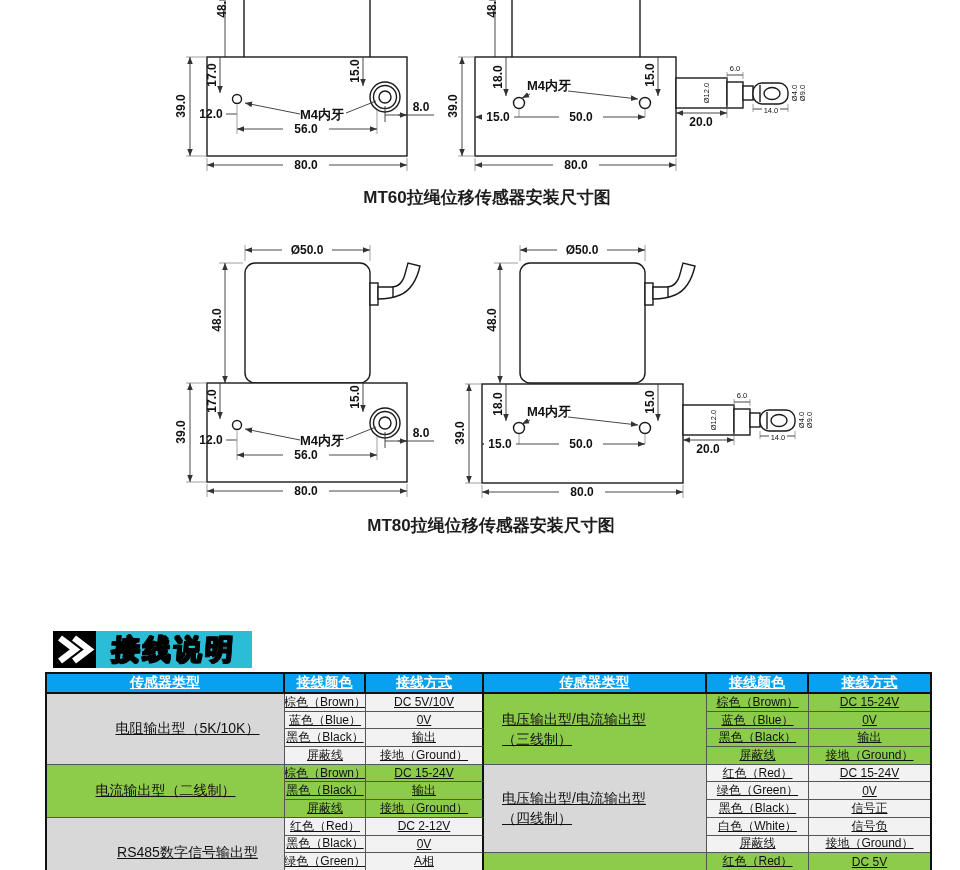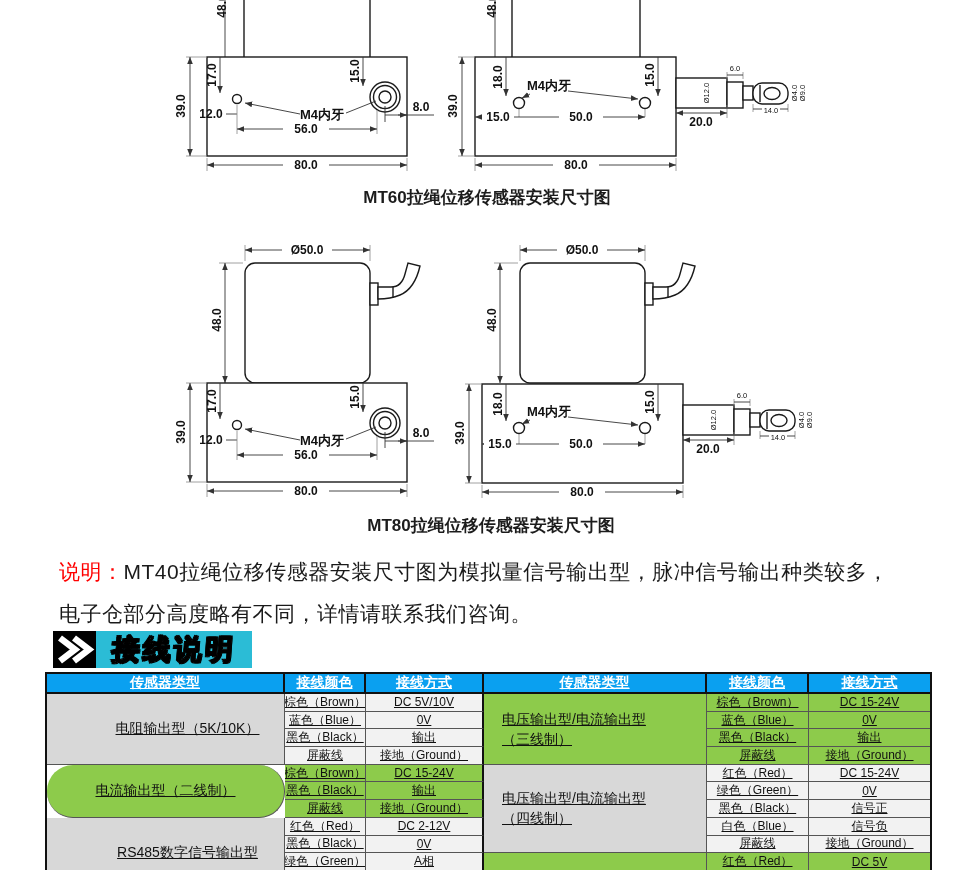--- a/index.html
+++ b/index.html
@@ -314,24 +314,20 @@
         </g>
       <line class="ext" x1="734" y1="432" x2="734" y2="445"></line>
       <line class="dl" x1="683" y1="440" x2="734" y2="440" marker-start="url(#ar)" marker-end="url(#ar)"></line>
       <text class="dim" x="708" y="453" text-anchor="middle">20.0</text>
     </g>
   </svg>
 
   <div class="caption" style="top:186px;">MT60拉绳位移传感器安装尺寸图</div>
   <div class="caption" style="top:514px;left:11px;">MT80拉绳位移传感器安装尺寸图</div>
 
-  <div class="note">
-    <div><span class="note-label">说明：</span><span>MT40拉绳位移传感器安装尺寸图为模拟量信号输出型，脉冲信号输出种类较多，</span></div>
-    <div>电子仓部分高度略有不同，详情请联系我们咨询。</div>
-  </div>
 
   <div class="banner">
     <div class="banner-black">
       <svg width="43" height="37" viewBox="0 0 43 37">
         <polyline points="7,7 22,18.5 7,30" fill="none" stroke="#fff" stroke-width="6.5"></polyline>
         <polyline points="21,7 36,18.5 21,30" fill="none" stroke="#fff" stroke-width="6.5"></polyline>
       </svg>
     </div>
     <div class="banner-cyan">
       <span class="banner-title">接线说明</span>
@@ -349,21 +345,21 @@
     <div class="cell bg-gray typecell" style="grid-column:1;grid-row:2/6;">电阻输出型（5K/10K）</div>
     <div class="cell bg-light" style="grid-column:2;grid-row:2;">棕色（Brown）</div>
     <div class="cell bg-light sep" style="grid-column:3;grid-row:2;">DC 5V/10V</div>
     <div class="cell bg-light" style="grid-column:2;grid-row:3;">蓝色（Blue）</div>
     <div class="cell bg-light sep" style="grid-column:3;grid-row:3;">0V</div>
     <div class="cell bg-light" style="grid-column:2;grid-row:4;">黑色（Black）</div>
     <div class="cell bg-light sep" style="grid-column:3;grid-row:4;">输出</div>
     <div class="cell bg-light" style="grid-column:2;grid-row:5;">屏蔽线</div>
     <div class="cell bg-light sep" style="grid-column:3;grid-row:5;">接地（Ground）</div>
 
-    <div class="cell bg-green typecell" style="grid-column:1;grid-row:6/9;border-radius:26px;">电流输出型（二线制）</div>
+    <div class="cell bg-green typecell" style="grid-column:1;grid-row:6/9;">电流输出型（二线制）</div>
     <div class="cell bg-green" style="grid-column:2;grid-row:6;">棕色（Brown）</div>
     <div class="cell bg-green sep" style="grid-column:3;grid-row:6;">DC 15-24V</div>
     <div class="cell bg-green" style="grid-column:2;grid-row:7;">黑色（Black）</div>
     <div class="cell bg-green sep" style="grid-column:3;grid-row:7;">输出</div>
     <div class="cell bg-green" style="grid-column:2;grid-row:8;">屏蔽线</div>
     <div class="cell bg-green sep" style="grid-column:3;grid-row:8;">接地（Ground）</div>
 
     <div class="cell bg-gray typecell" style="grid-column:1;grid-row:9/13;">RS485数字信号输出型</div>
     <div class="cell bg-light" style="grid-column:2;grid-row:9;">红色（Red）</div>
     <div class="cell bg-light sep" style="grid-column:3;grid-row:9;">DC 2-12V</div>
@@ -388,21 +384,21 @@
     <div class="cell bg-gray typecell2" style="grid-column:4;grid-row:6/11;">
       <span>电压输出型/电流输出型</span>
       <span>（四线制）</span>
     </div>
     <div class="cell bg-light" style="grid-column:5;grid-row:6;">红色（Red）</div>
     <div class="cell bg-light last" style="grid-column:6;grid-row:6;">DC 15-24V</div>
     <div class="cell bg-light" style="grid-column:5;grid-row:7;">绿色（Green）</div>
     <div class="cell bg-light last" style="grid-column:6;grid-row:7;">0V</div>
     <div class="cell bg-light" style="grid-column:5;grid-row:8;">黑色（Black）</div>
     <div class="cell bg-light last" style="grid-column:6;grid-row:8;">信号正</div>
-    <div class="cell bg-light" style="grid-column:5;grid-row:9;">白色（Blue）</div>
+    <div class="cell bg-light" style="grid-column:5;grid-row:9;">白色（White）</div>
     <div class="cell bg-light last" style="grid-column:6;grid-row:9;">信号负</div>
     <div class="cell bg-light" style="grid-column:5;grid-row:10;">屏蔽线</div>
     <div class="cell bg-light last" style="grid-column:6;grid-row:10;">接地（Ground）</div>
 
     <div class="cell bg-green typecell2" style="grid-column:4;grid-row:11/13;"></div>
     <div class="cell bg-green" style="grid-column:5;grid-row:11;">红色（Red）</div>
     <div class="cell bg-green last" style="grid-column:6;grid-row:11;">DC 5V</div>
 
   </div>
 </div>

